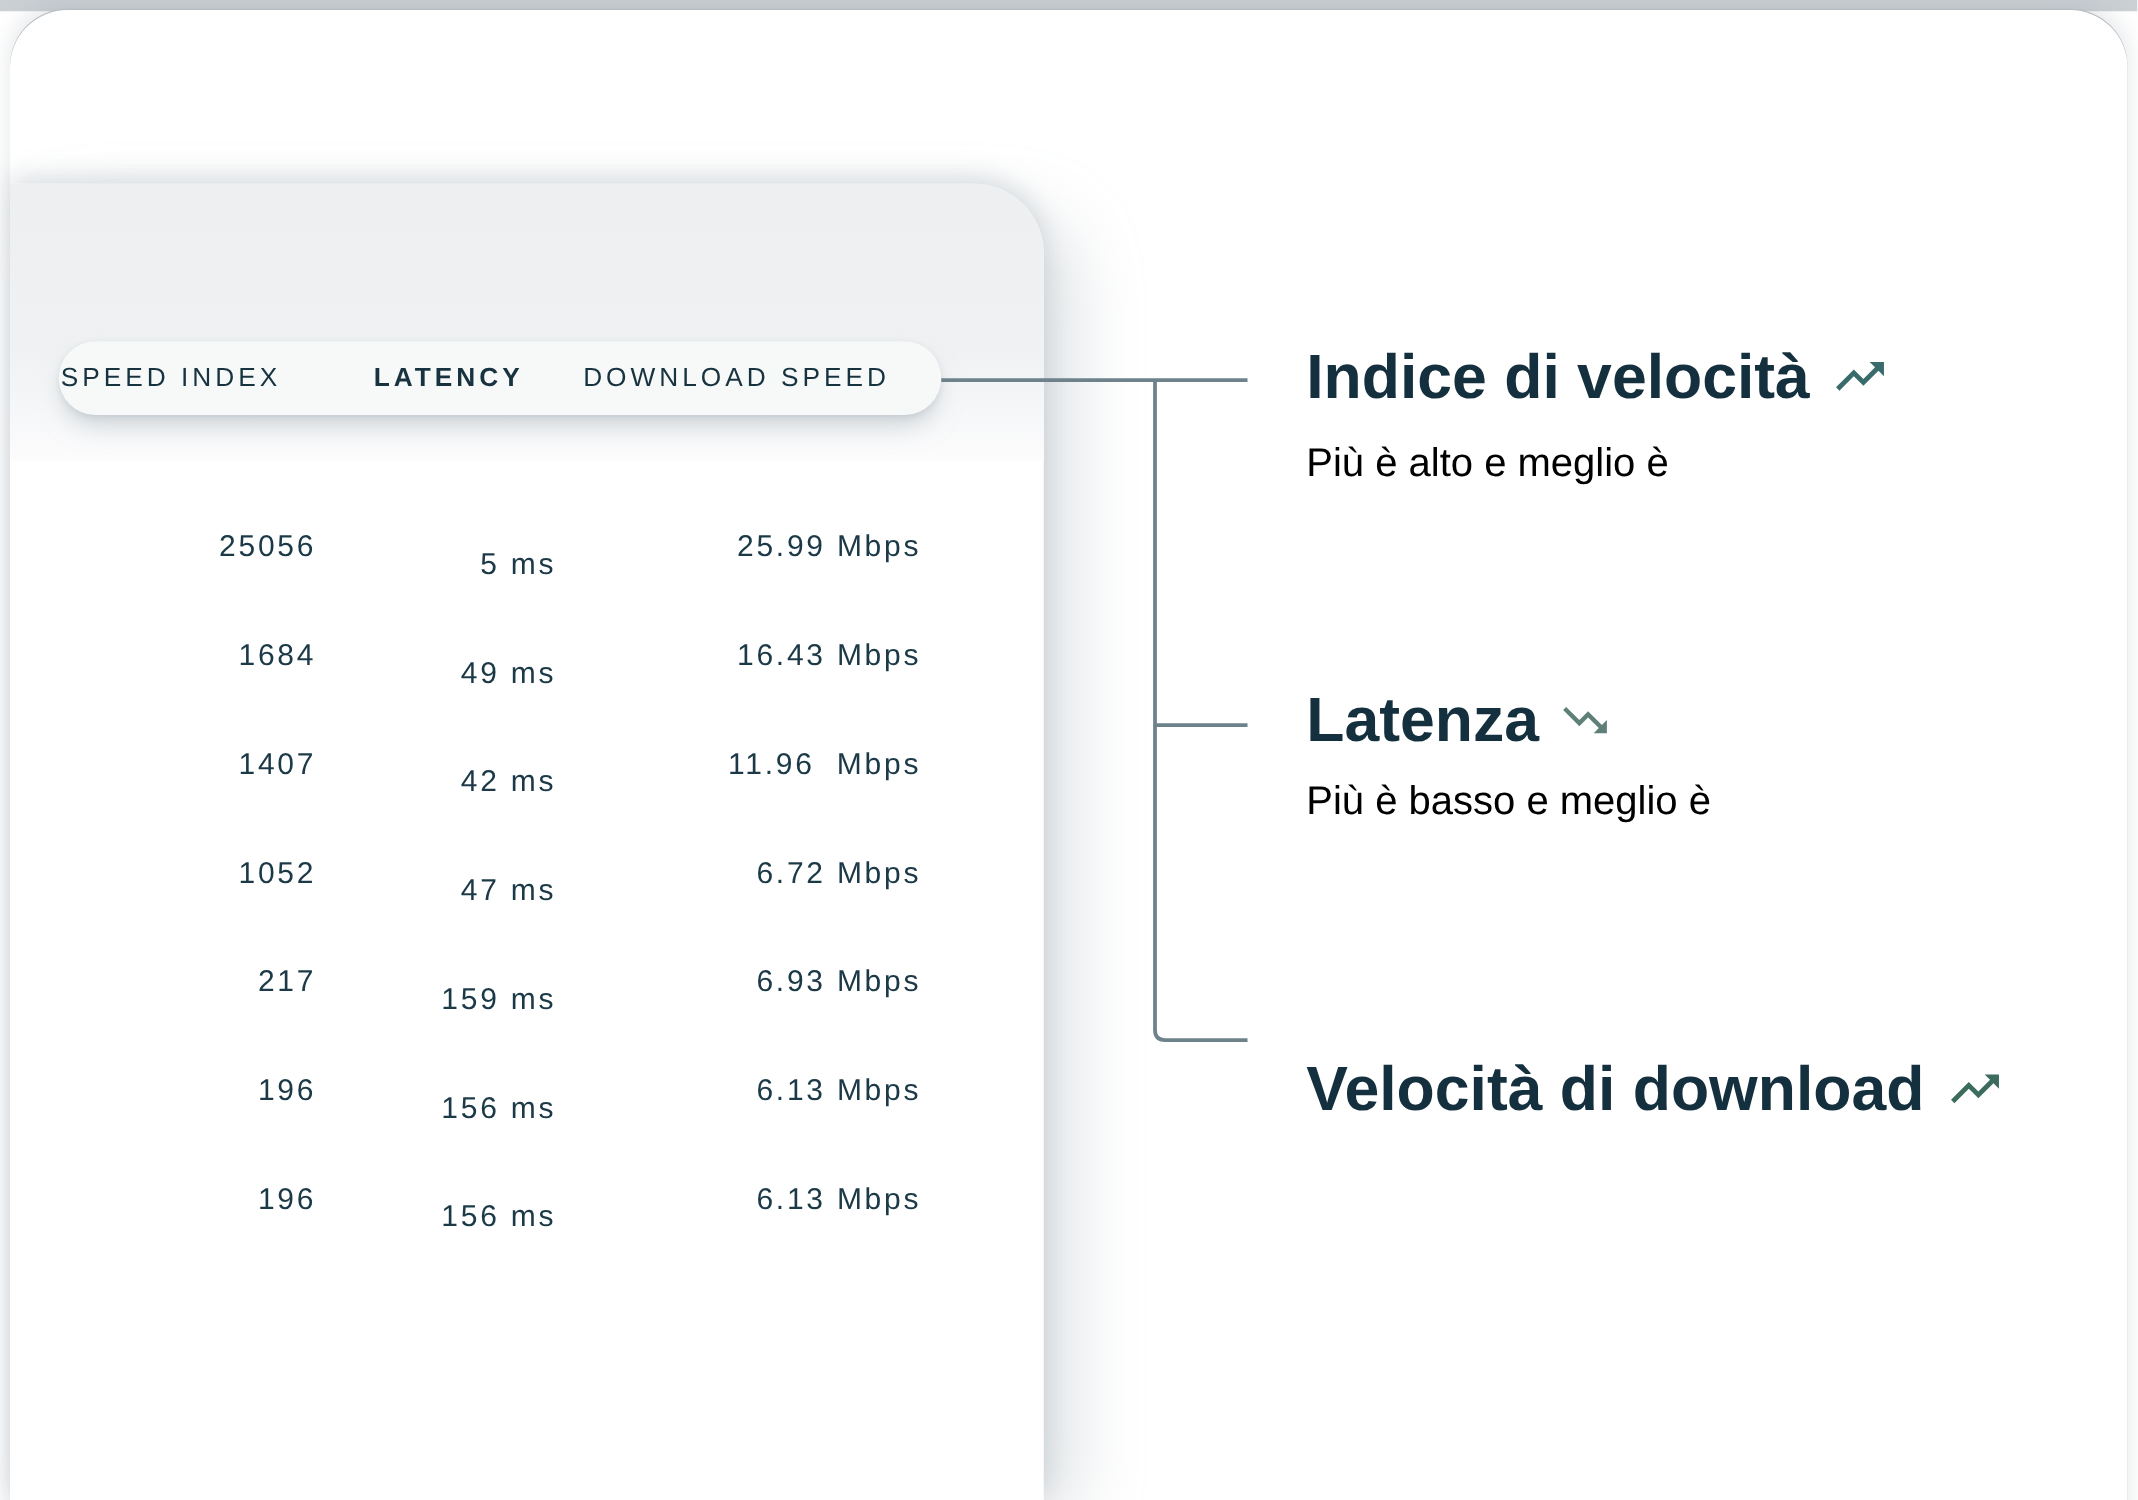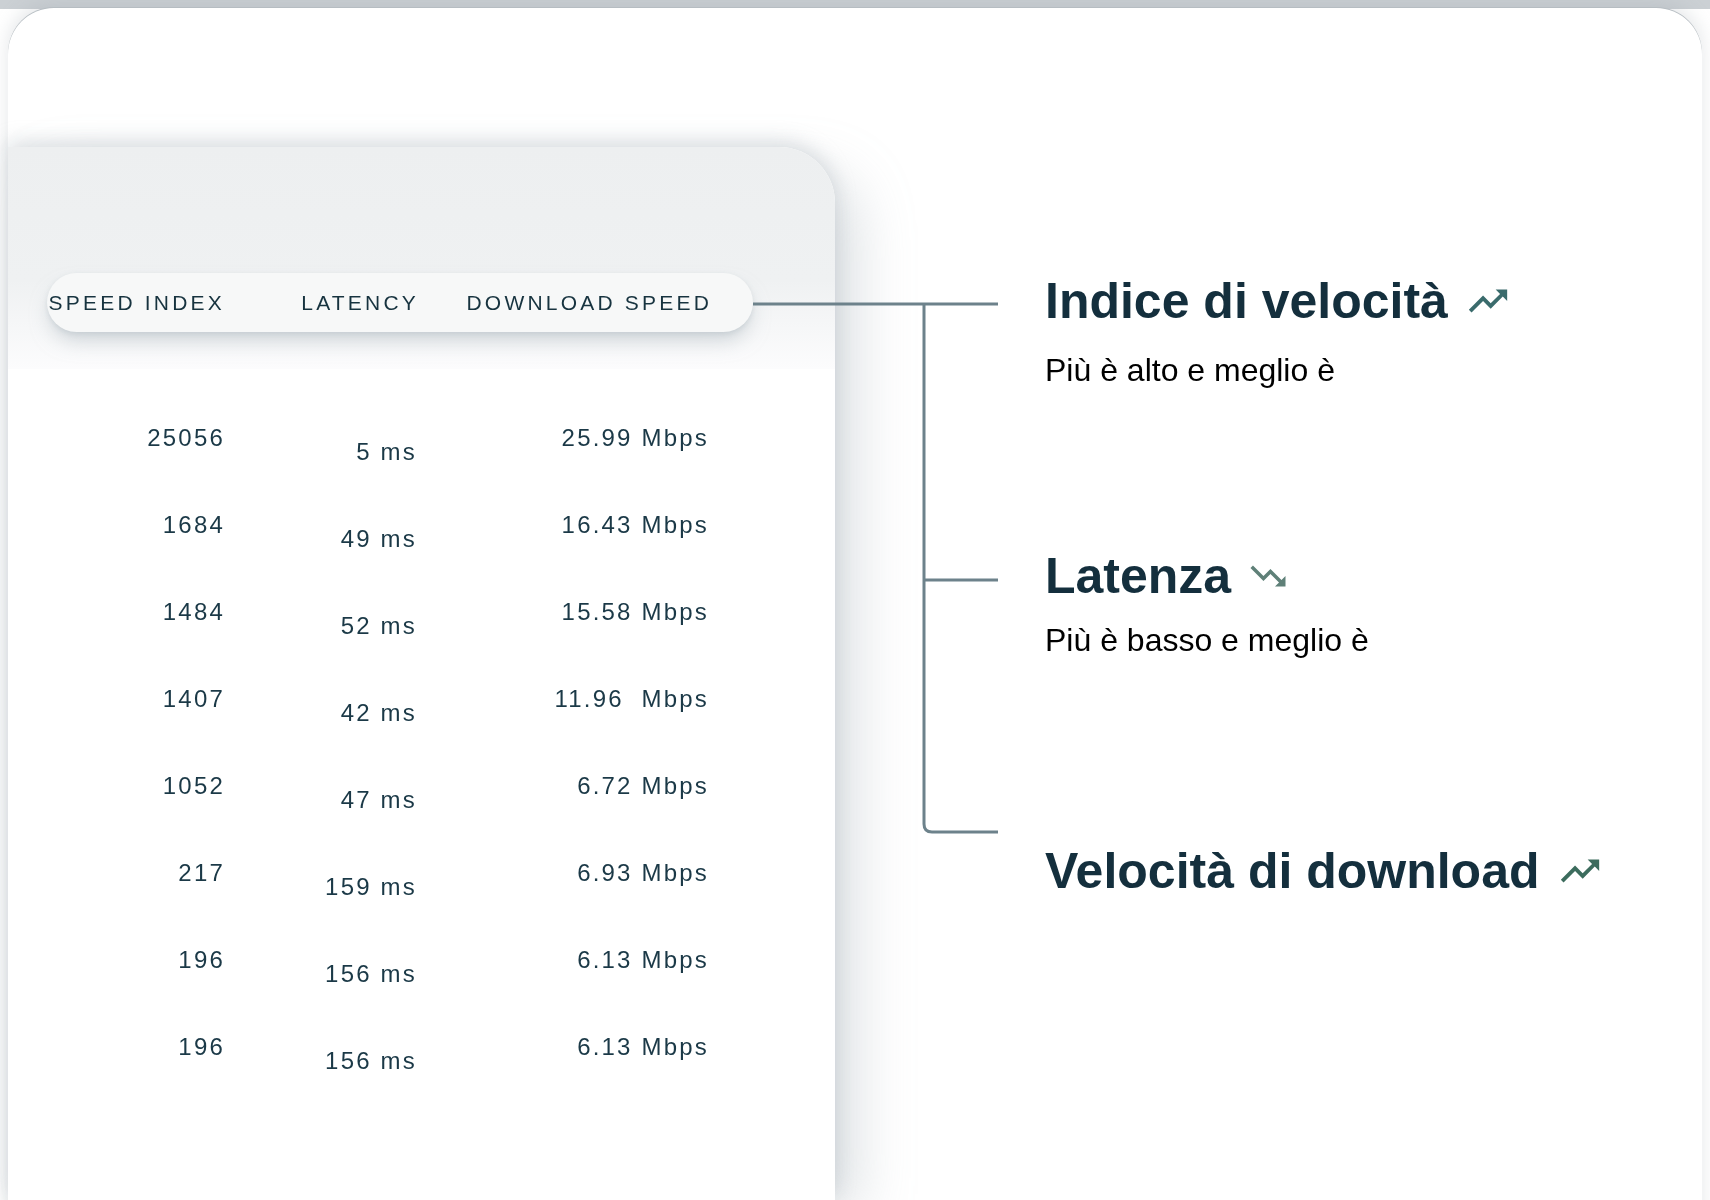--- a/index.html
+++ b/index.html
@@ -30,29 +30,29 @@
   }
   .pill{
     position:absolute;left:39px;top:126px;width:706px;height:59px;
     background:#f7f8f8;border-radius:30px;display:flex;align-items:center;
     box-shadow:0 12px 20px -4px rgba(170,181,188,.55), 0 2px 5px rgba(170,181,188,.30);
   }
   .pill .hcell{
     text-align:right;font-size:21px;font-weight:500;letter-spacing:3.2px;
     color:#17333f;white-space:pre;
   }
-  .pill .h1{width:178px;} .pill .h2{width:194px;} .pill .h3{width:293px;}
+  .pill .h1{width:178px;} .pill .h2{width:194px;font-weight:bold;} .pill .h3{width:293px;}
 
   .rows{position:absolute;left:0;top:247px;width:827px;}
   .row{display:flex;align-items:center;height:87px;}
   .cell{
     text-align:right;font-size:24px;font-weight:500;letter-spacing:2.2px;
     color:#1b3947;white-space:pre;
   }
-  .c1{width:217px;} .c2{width:192px;margin-top:28px;} .c3{width:292px;}
+  .c1{width:217px;margin-left:28px;} .c2{width:192px;margin-top:28px;} .c3{width:292px;}
 
   
   .connector{position:absolute;left:0;top:0;width:1710px;height:1200px;pointer-events:none;}
 
   
   .ann{position:absolute;left:1045px;display:flex;align-items:center;gap:12px;}
   .ann-title{
     margin:0;font-size:50px;line-height:62px;font-weight:bold;color:#142f3d;
     white-space:nowrap;
   }
@@ -83,25 +83,20 @@
       <div class="rows">
         <div class="row">
           <div class="cell c1">25056</div>
           <div class="cell c2">5 ms</div>
           <div class="cell c3">25.99 Mbps</div>
         </div>
         <div class="row">
           <div class="cell c1">1684</div>
           <div class="cell c2">49 ms</div>
           <div class="cell c3">16.43 Mbps</div>
-        </div>
-        <div class="row">
-          <div class="cell c1">1484</div>
-          <div class="cell c2">52 ms</div>
-          <div class="cell c3">15.58 Mbps</div>
         </div>
         <div class="row">
           <div class="cell c1">1407</div>
           <div class="cell c2">42 ms</div>
           <div class="cell c3">11.96  Mbps</div>
         </div>
         <div class="row">
           <div class="cell c1">1052</div>
           <div class="cell c2">47 ms</div>
           <div class="cell c3">6.72 Mbps</div>

